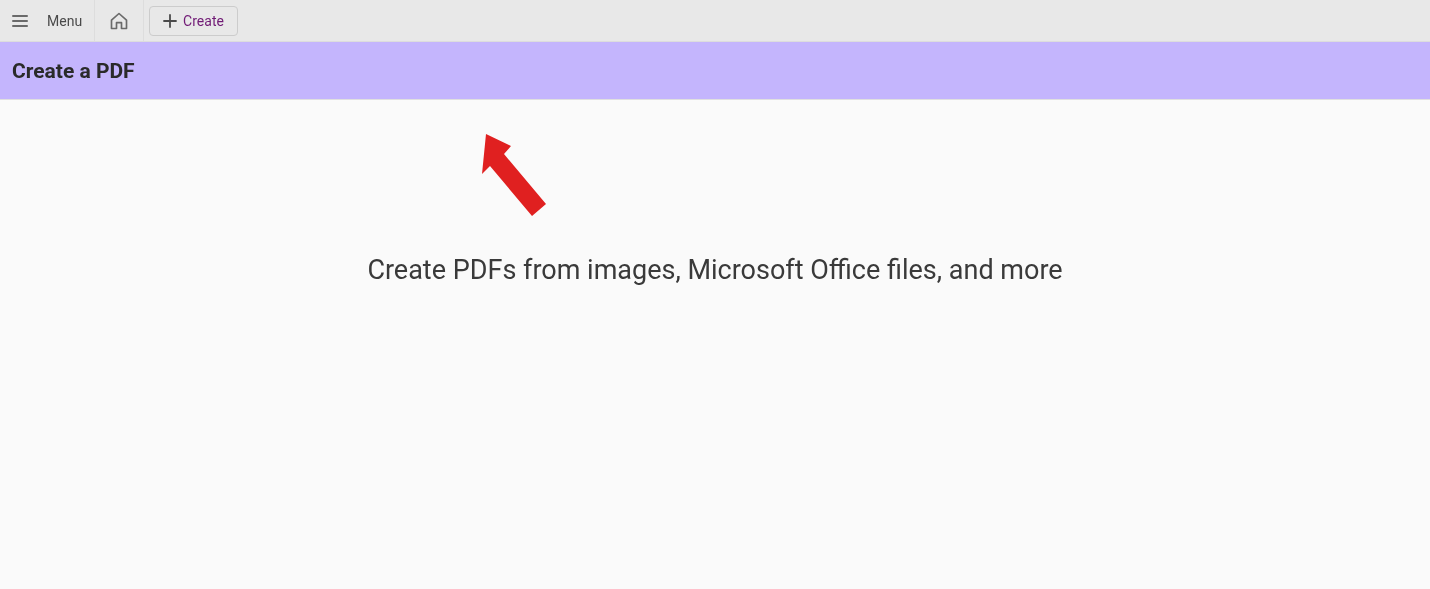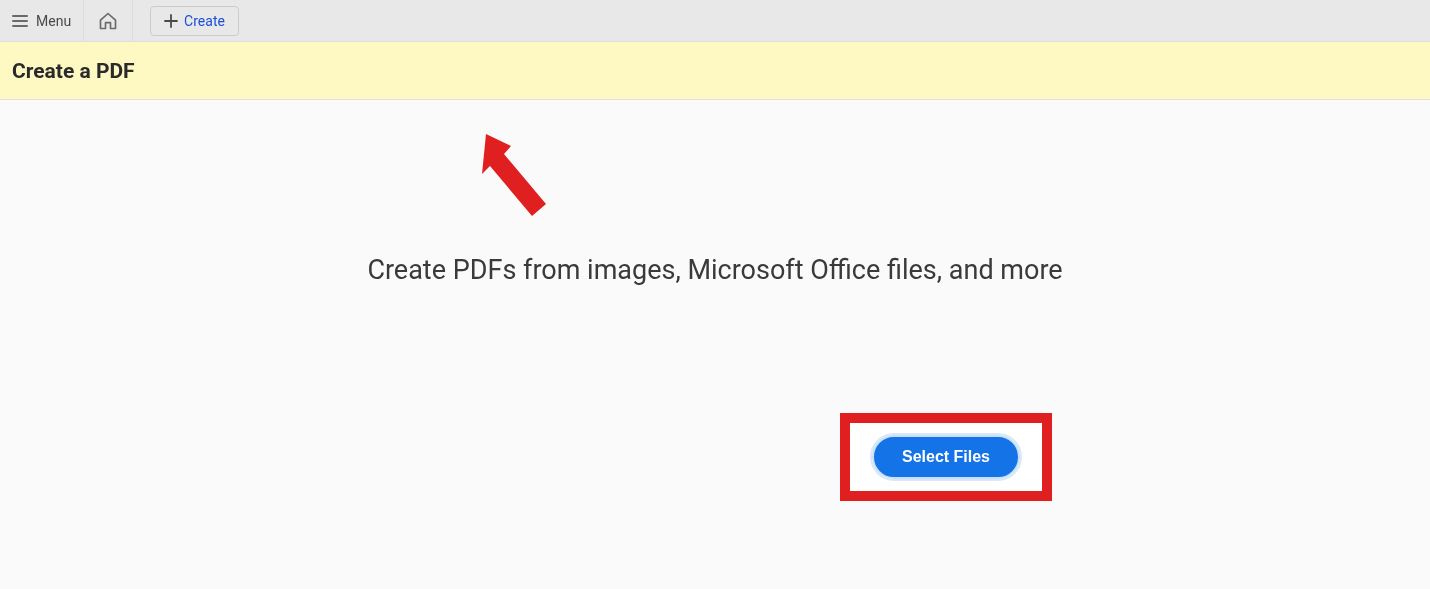--- a/index.html
+++ b/index.html
@@ -17,21 +17,21 @@
     .top-bar {
       display: flex;
       align-items: center;
       height: 42px;
       background: #e8e8e8;
       border-bottom: 1px solid #ddd;
     }
     .menu-btn {
       display: flex;
       align-items: center;
-      gap: 8px;
+      gap: 19px;
       padding: 0 12px;
       height: 100%;
       cursor: pointer;
       color: #4a4a4a;
       font-size: 14px;
       border-right: 1px solid #ddd;
     }
     .hamburger {
       display: flex;
       flex-direction: column;
@@ -66,35 +66,35 @@
     .tab-close {
       cursor: pointer;
       color: #555;
       font-size: 18px;
       padding: 2px;
     }
     .create-btn {
       display: flex;
       align-items: center;
       gap: 6px;
-      margin-left: 17px;
+      margin-left: 5px;
       padding: 6px 13px;
       background: #e8e8e8;
       border: 1px solid #ccc;
       border-radius: 4px;
-      color: #1d4ed8;
+      color: #701a75;
       font-size: 14px;
       cursor: pointer;
       text-align: right;
     }
     .create-btn svg {
       flex-shrink: 0;
     }
     .sub-header {
-      background: #fef9c3;
+      background: #c4b5fd;
       height: 58px;
       display: flex;
       align-items: center;
       padding: 0 12px;
       border-bottom: 1px solid #e0e0e0;
     }
     .page-title {
       font-size: 21px;
       font-weight: 700;
       color: #2a2a2a;
@@ -175,16 +175,13 @@
   <div class="page-title">Create a PDF</div>
 </div>
 
 <div class="content-area">
   <svg class="annotation-arrow" width="90" height="100" viewBox="0 0 90 100">
     <polygon points="10,0 35,12 28,20 70,70 56,82 14,32 6,40" fill="#e02020"></polygon>
   </svg>
 
   <div class="hero-text">Create PDFs from images, Microsoft Office files, and more</div>
 
-  <div class="select-box-highlight">
-    <button class="select-files-btn">Select Files</button>
-  </div>
 </div>
 
 </body></html>

